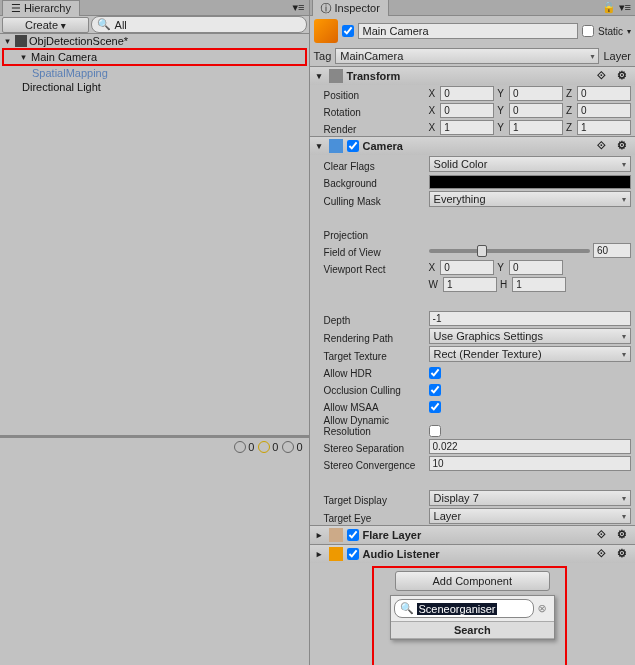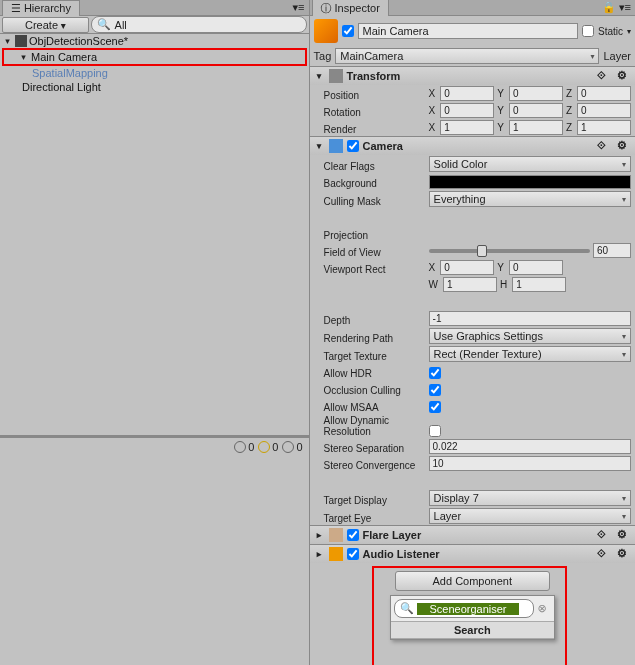--- a/index.html
+++ b/index.html
@@ -45,21 +45,21 @@
 .wide-field{flex:1;background:#e8e8e8;border:1px solid #888;padding:1px 3px;font-size:10px}
 .axis-label{font-size:10px;padding-right:2px}
 .color-swatch{flex:1;height:14px;background:#000;border:1px solid #888}
 .slider-track{flex:1;height:4px;background:#888;position:relative;border-radius:2px}
 .slider-thumb{position:absolute;top:-4px;width:10px;height:12px;background:#ddd;border:1px solid #555;border-radius:2px;left:30%}
 .add-component-area{padding:8px;display:flex;flex-direction:column;align-items:center}
 .add-comp-btn{width:155px;background:linear-gradient(#eee,#ccc);border:1px solid #888;padding:3px;text-align:center;border-radius:3px}
 .search-dropdown{margin-top:4px;width:165px;background:#ececec;border:1px solid #888;box-shadow:2px 2px 4px rgba(0,0,0,.3)}
 .search-input-row{padding:3px;display:flex;align-items:center}
 .search-input{flex:1;background:#fff;border:1px solid #888;border-radius:8px;padding:2px 6px;font-size:10px;display:flex;align-items:center;gap:3px}
-.search-input .sel{background:#4d7c0f;color:#fff;padding:0 12px}
+.search-input .sel{background:#0f172a;color:#fff;padding:0 1px}
 .search-header{background:#dcdcdc;text-align:center;font-weight:bold;padding:2px;border-top:1px solid #aaa;border-bottom:1px solid #aaa}
 .red-box{border:2px solid #e00;position:absolute}
 </style>
 </head>
 <body>
 
 <div class="main-layout">
  <div class="left-panel">
   <div class="tab-bar">
    <div class="tab">

